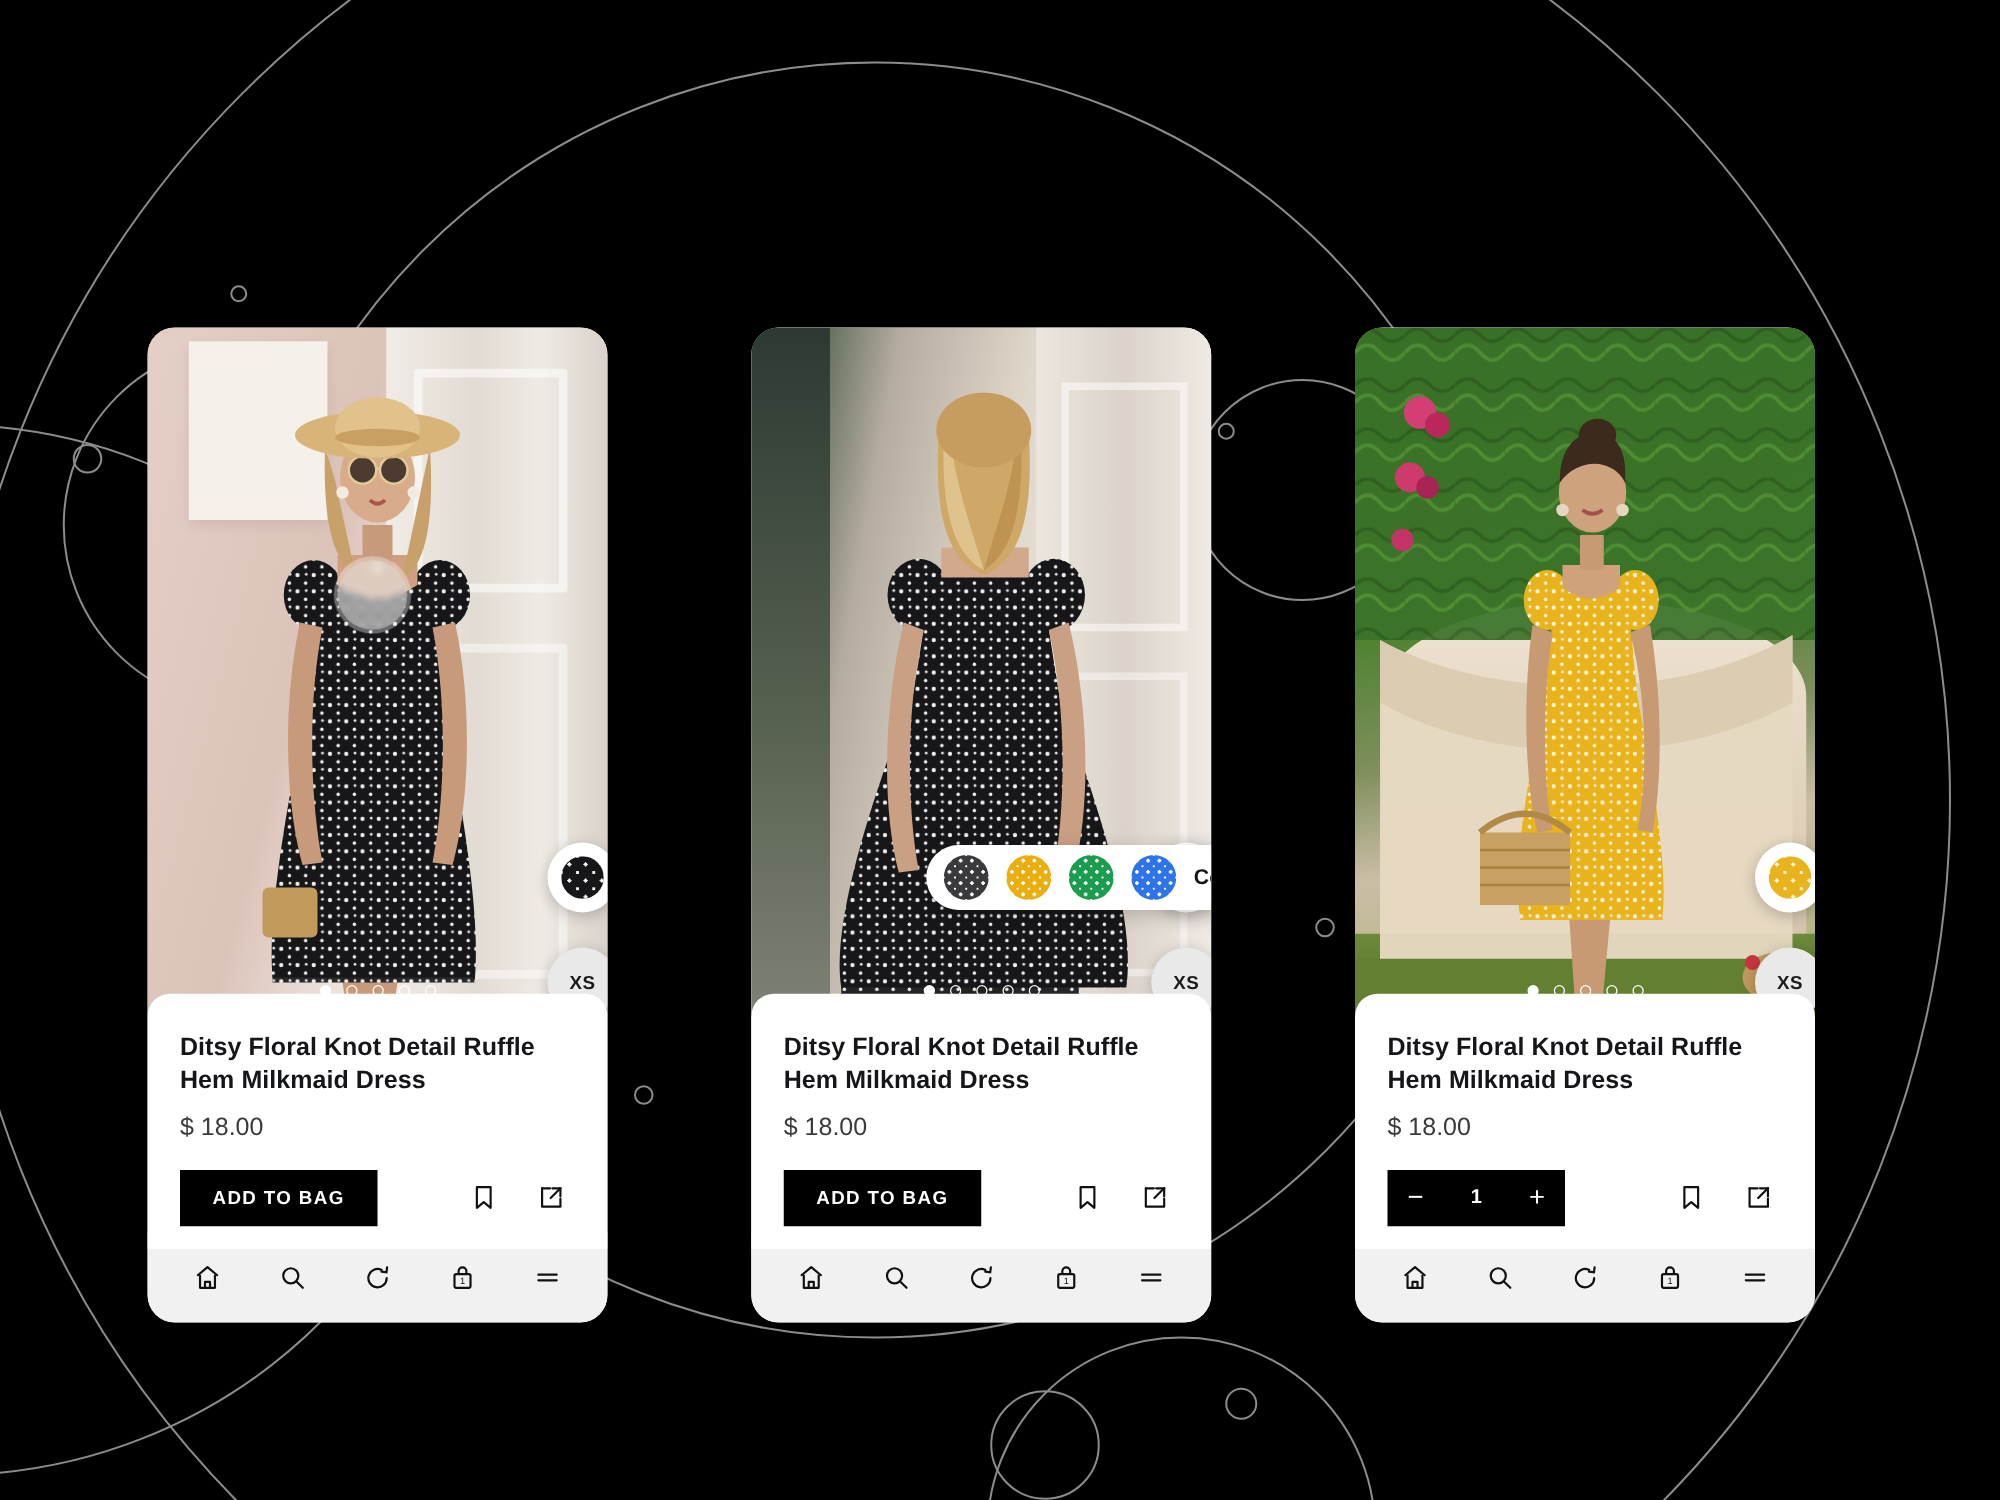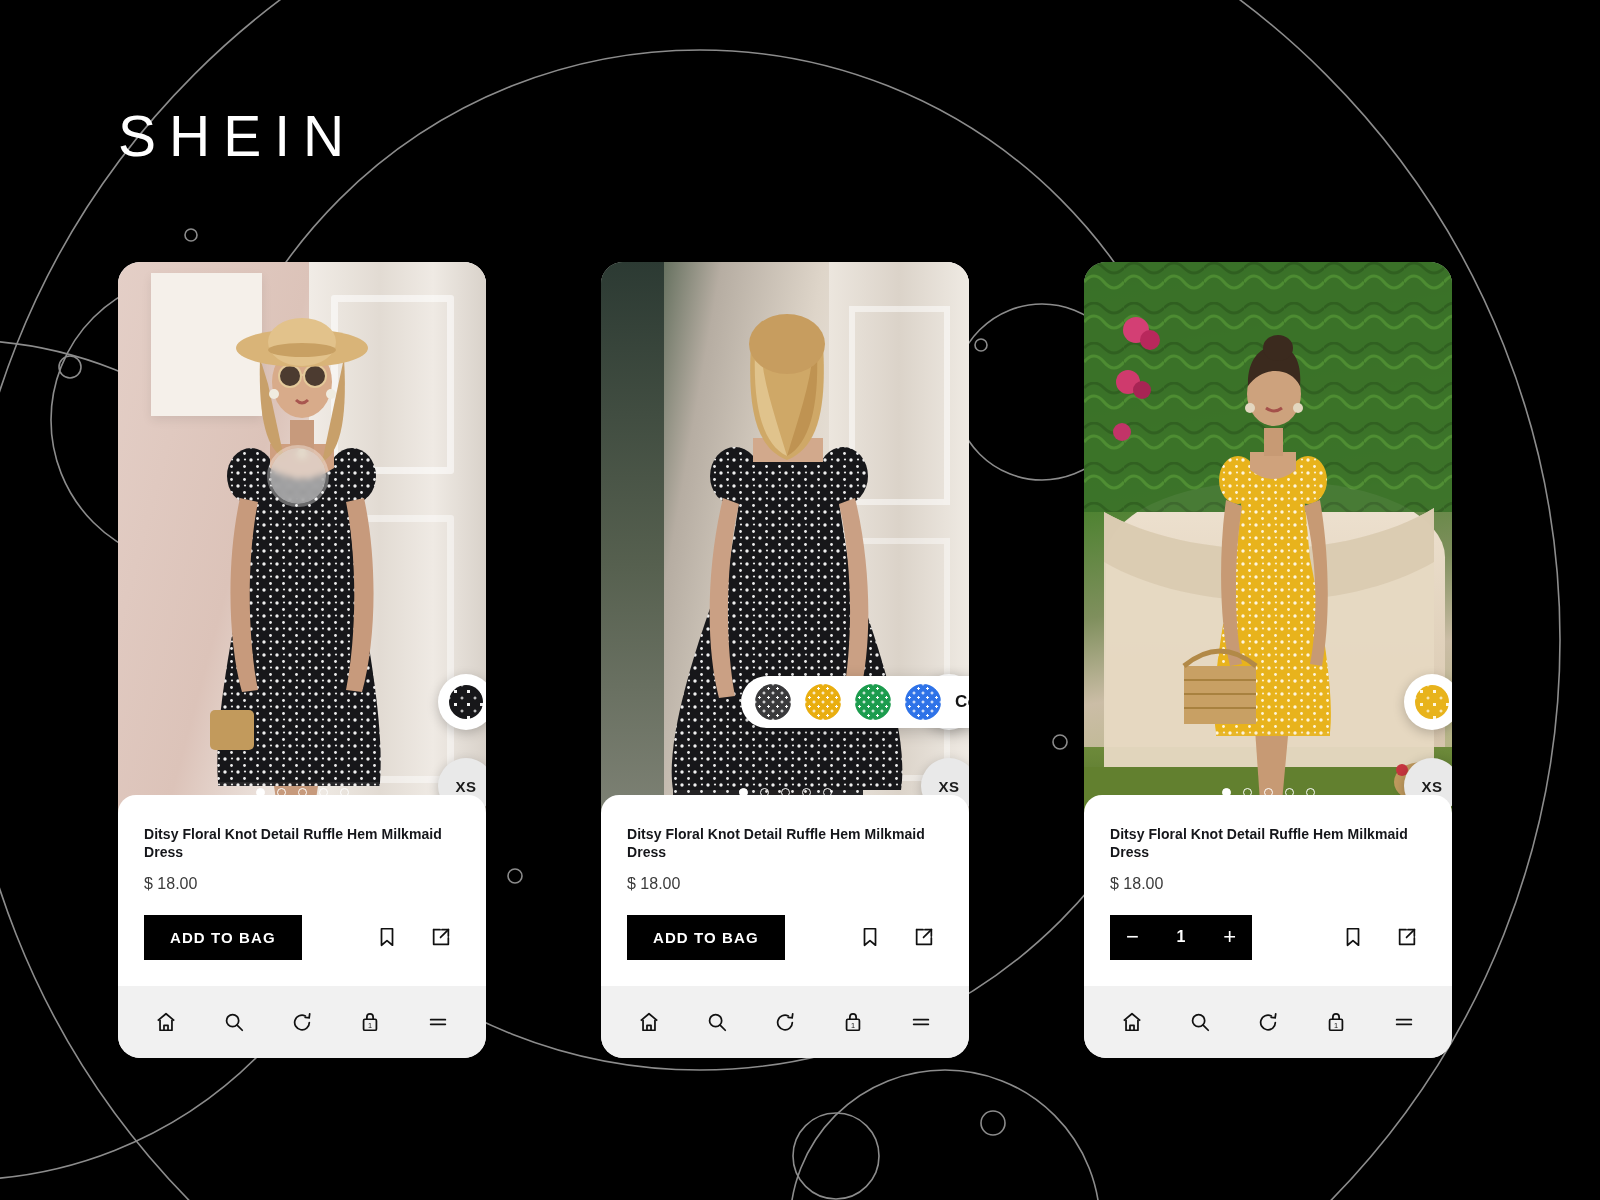--- a/index.html
+++ b/index.html
@@ -136,22 +136,22 @@
   
   .dots { position:absolute; left:0; right:0; bottom:16px; display:flex; justify-content:center; gap:12px; }
   .dot { width:9px;height:9px;border-radius:50%; border:1.6px solid #ffffff; box-sizing:border-box; }
   .dot.active { background:#ffffff; }
 
   
   .info {
     position:relative; background:#ffffff; padding:30px 26px 18px 26px;
     border-radius:18px 18px 0 0; margin-top:-18px; z-index:3;
   }
-  .p-title { font-size:14px; font-weight:700; color:#15161a; line-height:1.32; letter-spacing:.05px; }
-  .p-price { margin-top:13px; font-size:16px; color:#3b3b3b; font-weight:400; }
+  .p-title { font-size:20px; font-weight:700; color:#15161a; line-height:1.32; letter-spacing:.05px; }
+  .p-price { margin-top:13px; font-size:20px; color:#3b3b3b; font-weight:400; }
   .actions { margin-top:22px; display:flex; align-items:center; }
   .btn-bag {
     background:#000000; color:#ffffff; border:0;
     font-size:15px; font-weight:700; letter-spacing:1.1px;
     padding:0 26px; height:45px; display:flex; align-items:center; justify-content:center;
     font-family:"Liberation Sans", sans-serif; cursor:pointer;
   }
   .stepper {
     background:#000000; color:#ffffff; height:45px; width:142px;
     display:flex; align-items:center; justify-content:space-between; padding:0 16px;
@@ -186,21 +186,20 @@
       <circle cx="515" cy="876" r="7"></circle>
       <circle cx="1060" cy="742" r="7"></circle>
       <circle cx="836" cy="1156" r="43"></circle>
       <circle cx="945" cy="1225" r="155"></circle>
       <circle cx="993" cy="1123" r="12"></circle>
       <circle cx="760" cy="640" r="800"></circle>
     </g>
   </svg>
 
   <div class="brand">
-    <div class="brand-title">SHEIN</div>
   </div>
 
   <div class="phone" id="phone-1">
 
     <div class="hero">
       <div class="hero-art">
         <div class="s1-bg"></div>
         <div class="s1-frame"></div>
         <div class="s1-door"></div>
 

